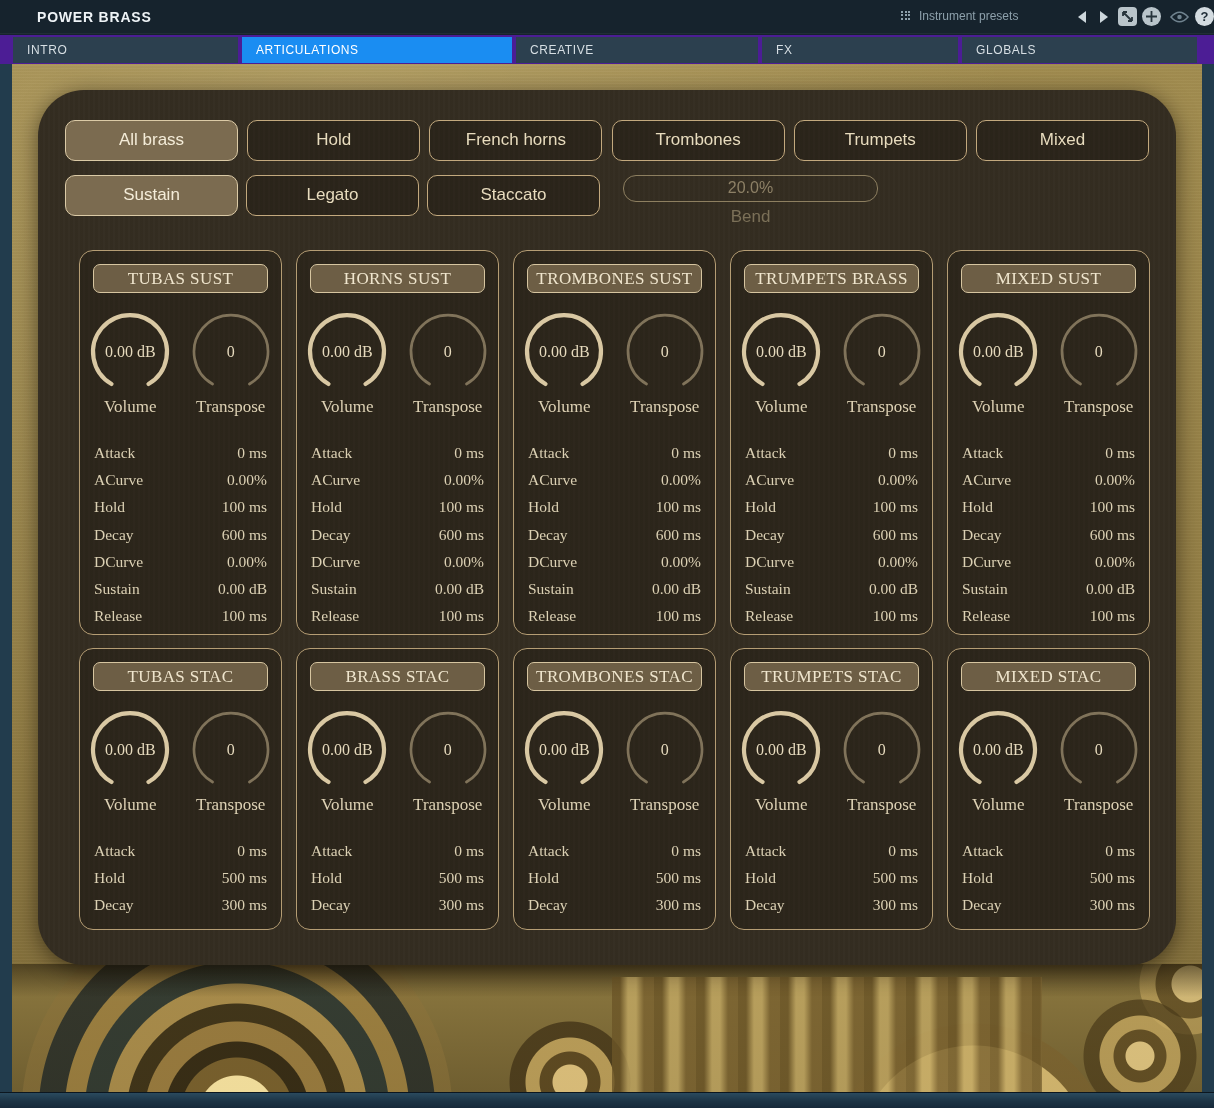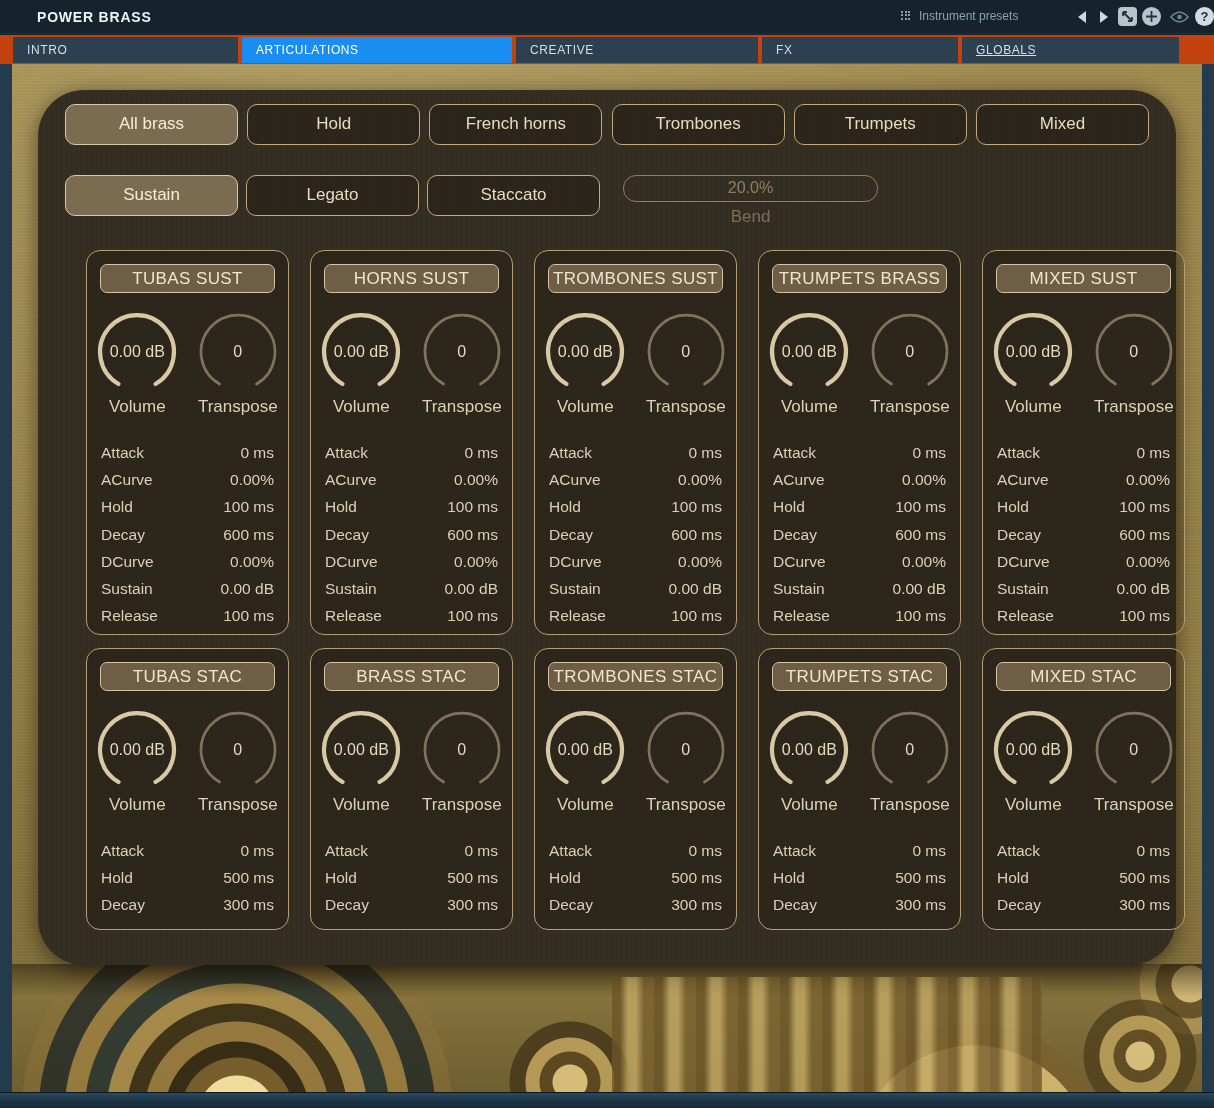--- a/index.html
+++ b/index.html
@@ -22,27 +22,27 @@
   .arrow-next { left:1100px; border-width:6px 0 6px 8px; border-color:transparent transparent transparent #cdd7dc; }
   .tool-btn { position:absolute; top:7px; width:19px; height:19px; border-radius:4px; background:#b9c4ca;
               display:flex; align-items:center; justify-content:center; cursor:pointer; }
   .tool-resize { left:1118px; }
   .tool-move  { left:1142px; border-radius:50%; }
   .tool-eye   { left:1170px; background:transparent; }
   .tool-help  { left:1195px; border-radius:50%; background:#d3dbe0; color:#1d2b35; font-size:13px;
                 font-weight:bold; }
 
   
-  .tabbar { position:absolute; top:35px; left:0; width:100%; height:29px; background:#c2410c;
+  .tabbar { position:absolute; top:35px; left:0; width:100%; height:29px; background:#4c1d95;
             display:flex; align-items:center; padding-left:13px; gap:4px; }
   .tab { height:26px; line-height:26px; padding-left:14px; background:#2c404f; color:#d7dfe4;
          font-size:12px; letter-spacing:0.6px; cursor:pointer; }
   .tab.active { background:#1a8df2; color:#ffffff; }
   .tab-0 { width:225px; } .tab-1 { width:270px; } .tab-2 { width:242px; }
-  .tab-3 { width:196px; } .tab-4 { width:217px;text-decoration:underline; }
+  .tab-3 { width:196px; } .tab-4 { width:235px; }
 
   
   .stage { position:absolute; top:64px; left:0; right:0; bottom:16px;
            border-left:12px solid #223c4d; border-right:12px solid #223c4d;
            background:
              repeating-linear-gradient(0deg, rgba(255,255,255,0.025) 0 1px, rgba(0,0,0,0.02) 1px 3px),
              radial-gradient(ellipse at 28% 6%, rgba(255,242,195,0.18), transparent 55%),
              linear-gradient(180deg, #a28d50 0%, #9a854a 30%, #907b43 68%, #7d6a38 100%);
   }
   .artwork { position:absolute; left:0; bottom:0; width:100%; height:128px;
@@ -65,35 +65,35 @@
   .pipes { position:absolute; left:600px; bottom:0; width:430px; height:115px; opacity:0.8;
     background:repeating-linear-gradient(90deg, #6b5527 0 8px, #c3a964 16px 24px, #7a6230 32px 42px); }
 
   
   .main-panel { position:absolute; left:26px; top:26px; width:1138px; height:875px; border-radius:46px;
     background:
       repeating-linear-gradient(90deg, rgba(255,255,255,0.012) 0 2px, rgba(0,0,0,0.015) 2px 5px),
       #342d21;
     box-shadow:0 4px 22px rgba(15,10,2,0.55); }
 
-  .btn-row1 { position:absolute; top:14px; left:27px; right:27px; display:flex; justify-content:space-between; }
+  .btn-row1 { position:absolute; top:30px; left:27px; right:27px; display:flex; justify-content:space-between; }
   .btn-row2 { position:absolute; top:85px; left:27px; right:27px; display:flex; align-items:flex-start; }
   .gbtn { width:173px; height:41px; line-height:38px; text-align:center; border:1.5px solid #c3a97e;
           border-radius:10px; background:rgba(22,18,11,0.28); color:#e8dcbe; font-size:17px; cursor:pointer; }
   .gbtn.selected { background:#7b6b50; border-color:#dbcaa6; color:#f4ecd8; }
   .btn-row2 .gbtn { margin-right:8px; }
 
   .cf-group { margin-left:15px; width:256px; }
   .cf-group.bend { width:255px; }
   .cf-box { height:27px; line-height:24px; border:1.5px solid #8d7f60; border-radius:13px; text-align:center;
             color:#8d8066; font-size:16px; cursor:pointer; }
   .cf-label { margin-top:5px; text-align:center; color:#7b7058; font-size:17px; }
 
   
-  .grid { position:absolute; left:48px; display:grid; grid-template-columns:repeat(5, 203px); gap:21px; }
+  .grid { position:absolute; left:41px; display:grid; grid-template-columns:repeat(5, 203px); gap:14px;font-family:Liberation Serif, serif; }
   .grid-sust { top:160px; }
   .grid-stac { top:558px; }
   .panel { position:relative; border:1.5px solid #b59d74; border-radius:14px; background:rgba(14,11,6,0.2); }
   .grid-sust .panel { height:385px; }
   .grid-stac .panel { height:282px; }
   .chip { margin:13px 13px 0; height:29px; line-height:27px; text-align:center; background:#6d5e45;
           border:1.5px solid #d6c5a0; border-radius:7px; color:#f0e6ce; font-size:17px; letter-spacing:0.4px;
           white-space:nowrap; overflow:hidden; }
   .knobs { margin-top:17px; display:flex; }
   .knob-col { width:50%; display:flex; flex-direction:column; align-items:center; }

